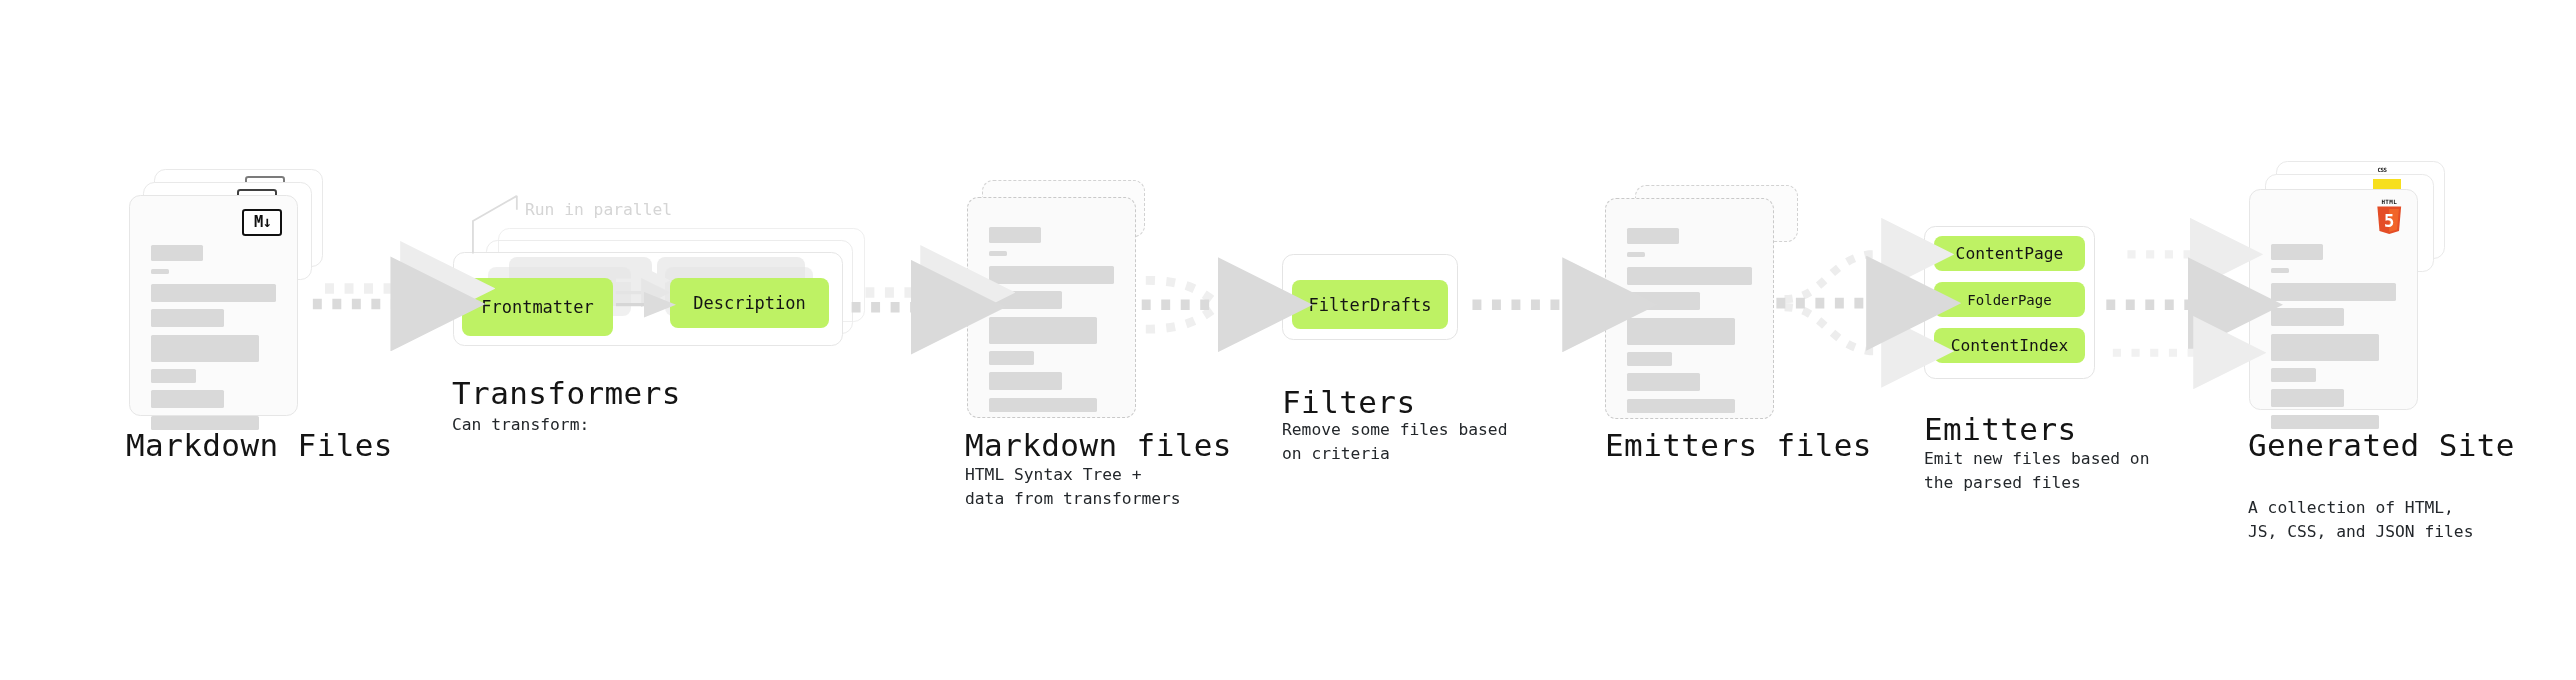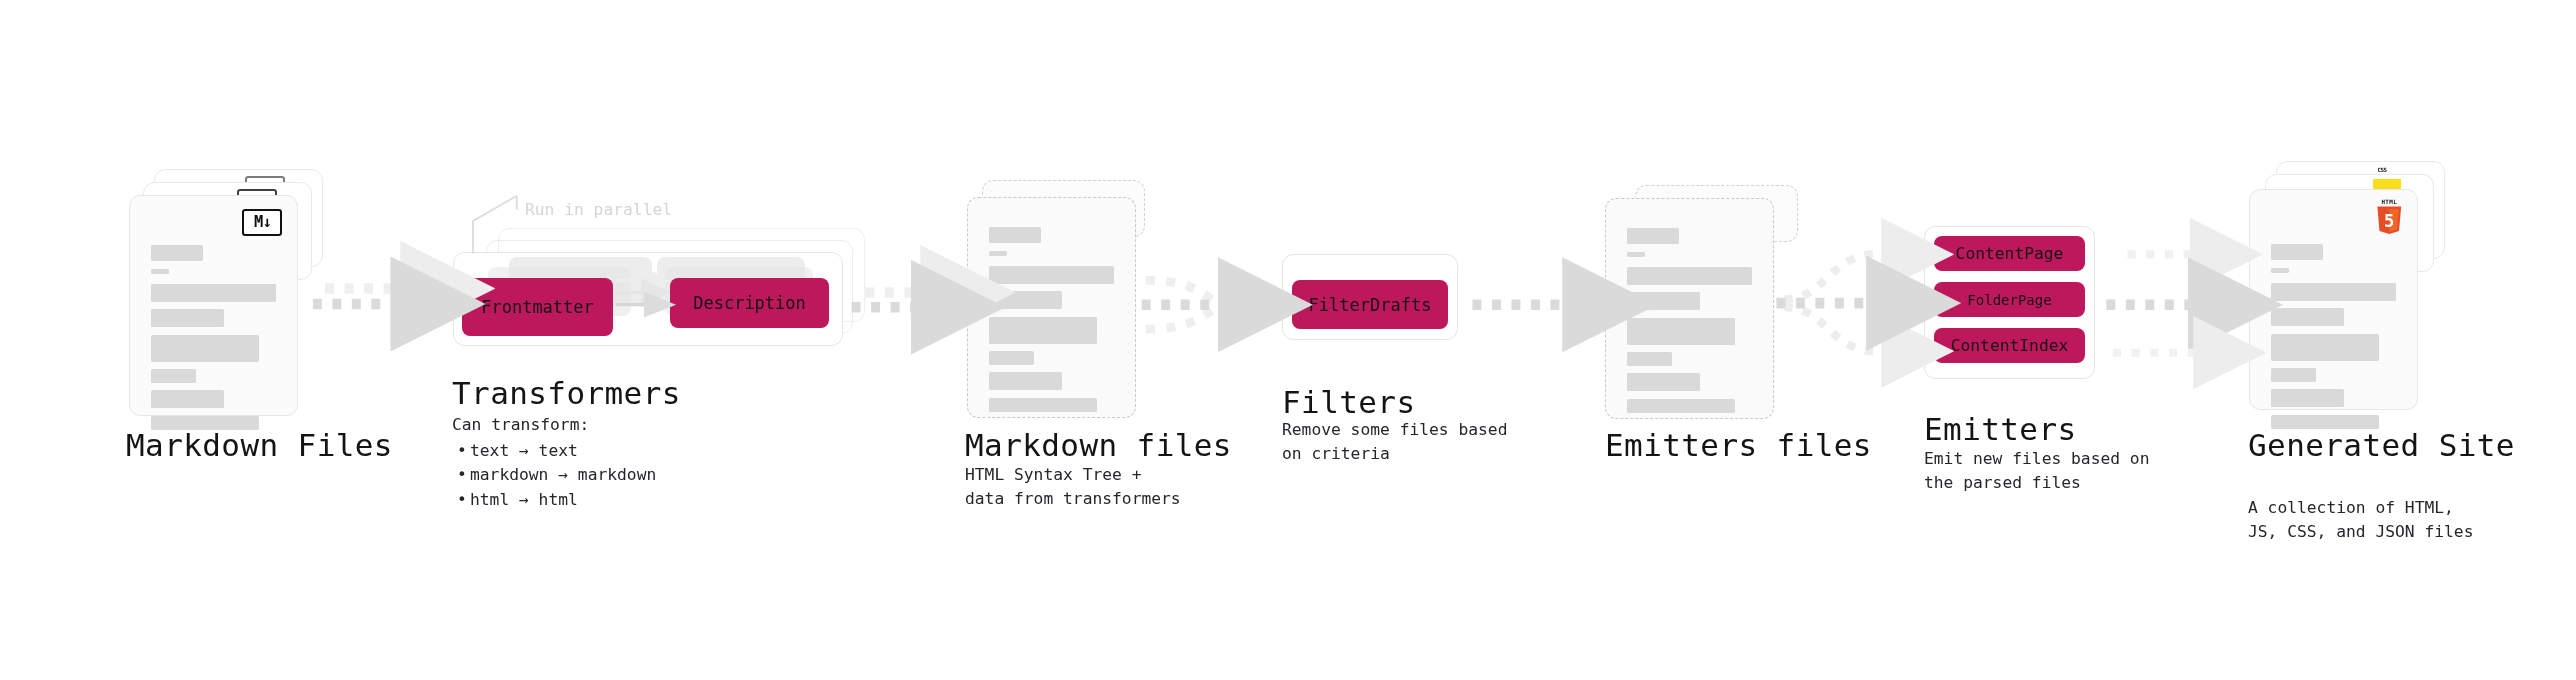--- a/index.html
+++ b/index.html
@@ -56,21 +56,21 @@
      text-align:center;line-height:7.3px;letter-spacing:-0.4px;}
   .js-chip{position:absolute;width:28px;height:16.3px;background:#f7df1e;}
 
   
   .groupbox{
     position:absolute;border:1.3px solid #e4e4e4;border-radius:11.4px;
     background:#ffffff;box-sizing:border-box;
   }
   .groupbox.ghost{border-color:#f0f0f0;background:transparent;}
   .chip{
-    position:absolute;border-radius:8.1px;background:#be185d;
+    position:absolute;border-radius:8.1px;background:#bef264;
     display:flex;align-items:center;justify-content:center;
     font-size:17px;color:#141414;box-sizing:border-box;white-space:nowrap;
   }
   .chip.g2{background:#e3e3e3;}
   .chip.g3{background:#ededed;}
 
   .parallel-label{
     position:absolute;font-size:16.3px;color:#d5d5d5;white-space:nowrap;
   }
   svg.overlay{position:absolute;left:0;top:0;width:2576px;height:681px;
@@ -118,25 +118,20 @@
 
     <div class="chip" style="left:462px;top:278px;width:151px;height:58px;">Frontmatter</div>
     <div class="chip" style="left:670px;top:278px;width:159px;height:50px;">Description</div>
 
     <div class="parallel-label" style="left:525px;top:200px;">Run in parallel</div>
 
     <div class="stage-title" style="left:452px;top:375px;">Transformers</div>
 
     <div class="bullets" style="left:452px;top:413px;">
       <div class="hdr">Can transform:</div>
-      <ul>
-        <li>text → text</li>
-        <li>markdown → markdown</li>
-        <li>html → html</li>
-      </ul>
     </div>
   </div>
 
   <div>
     <div class="sheet dashed" style="left:982px;top:180px;width:163px;height:57px;"></div>
     <div class="doc dashed" style="left:967px;top:197px;width:169px;height:221px;">
       <div class="bars" style="top:29px;">
         <div class="bar" style="width:52px;height:16.3px;"></div>
         <div class="bar" style="width:18px;height:5.7px;margin-bottom:9.8px;"></div>
         <div class="bar" style="width:100%;height:18px;"></div>

